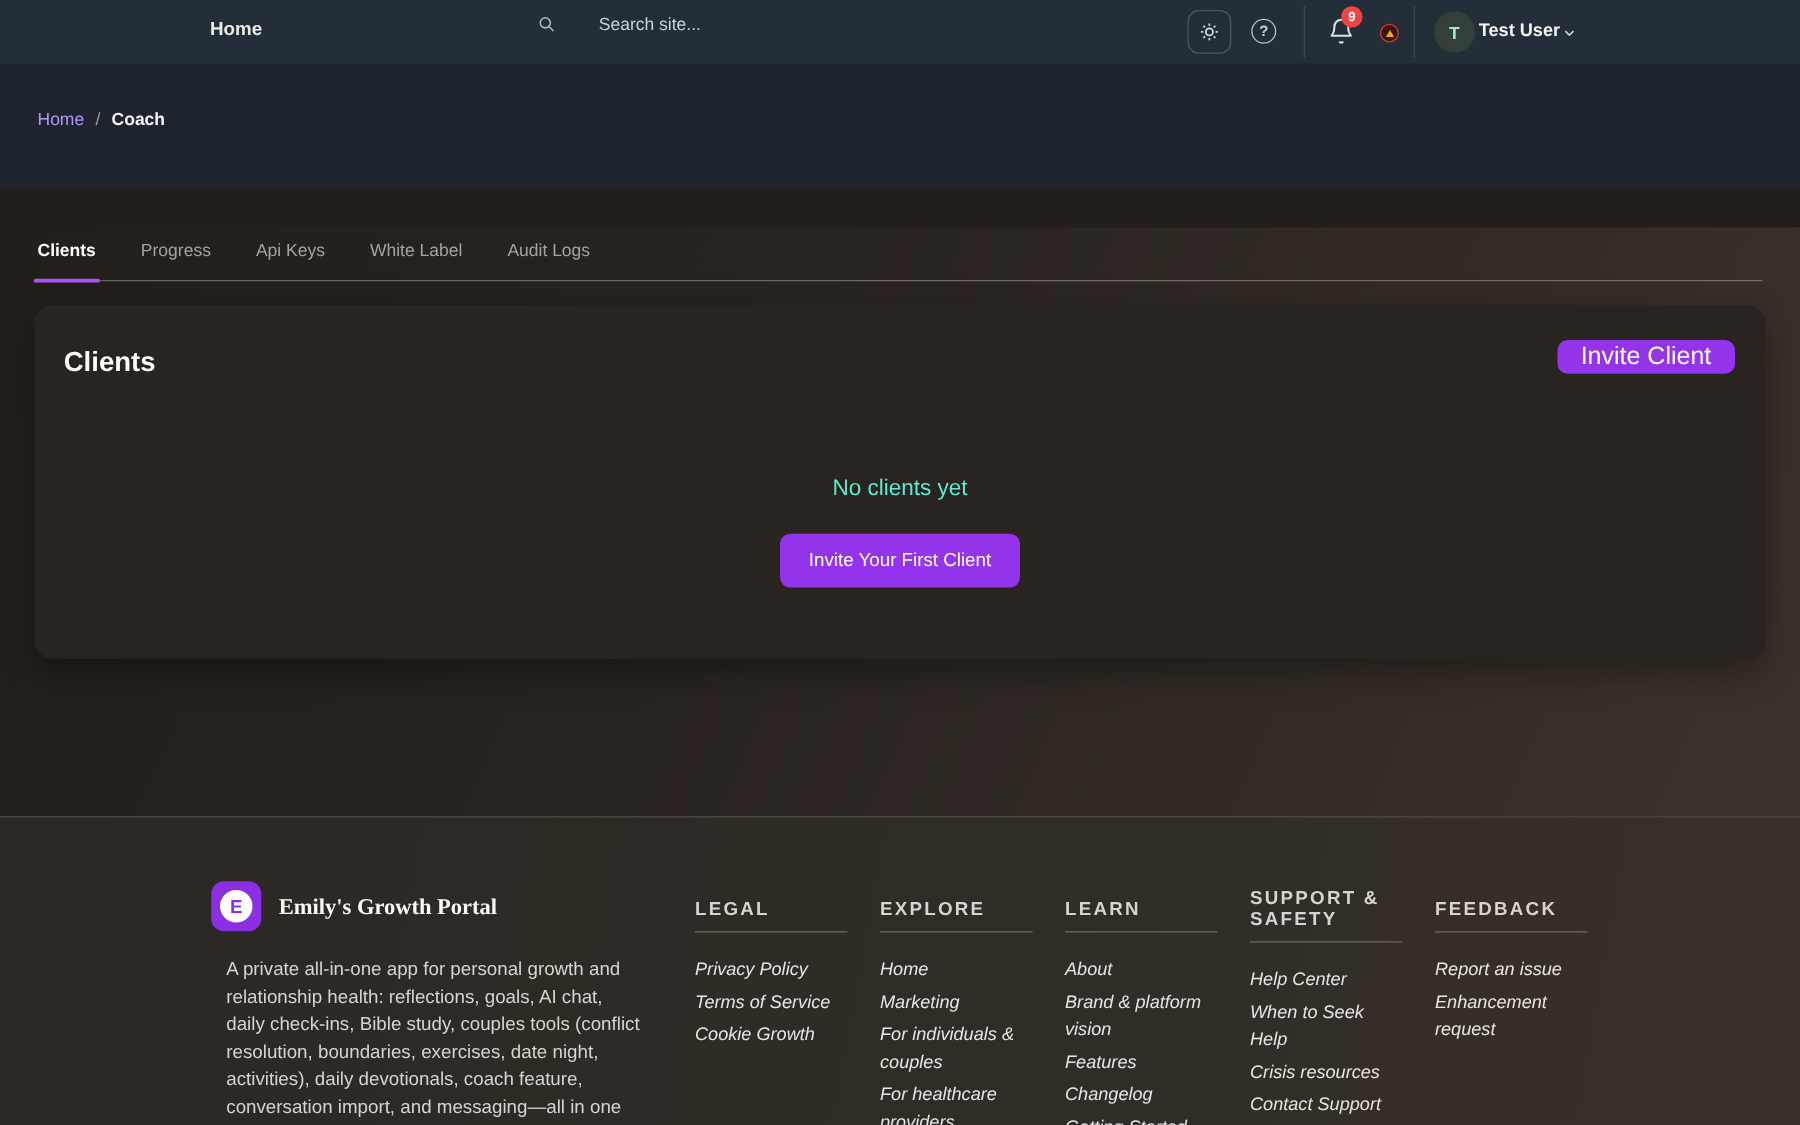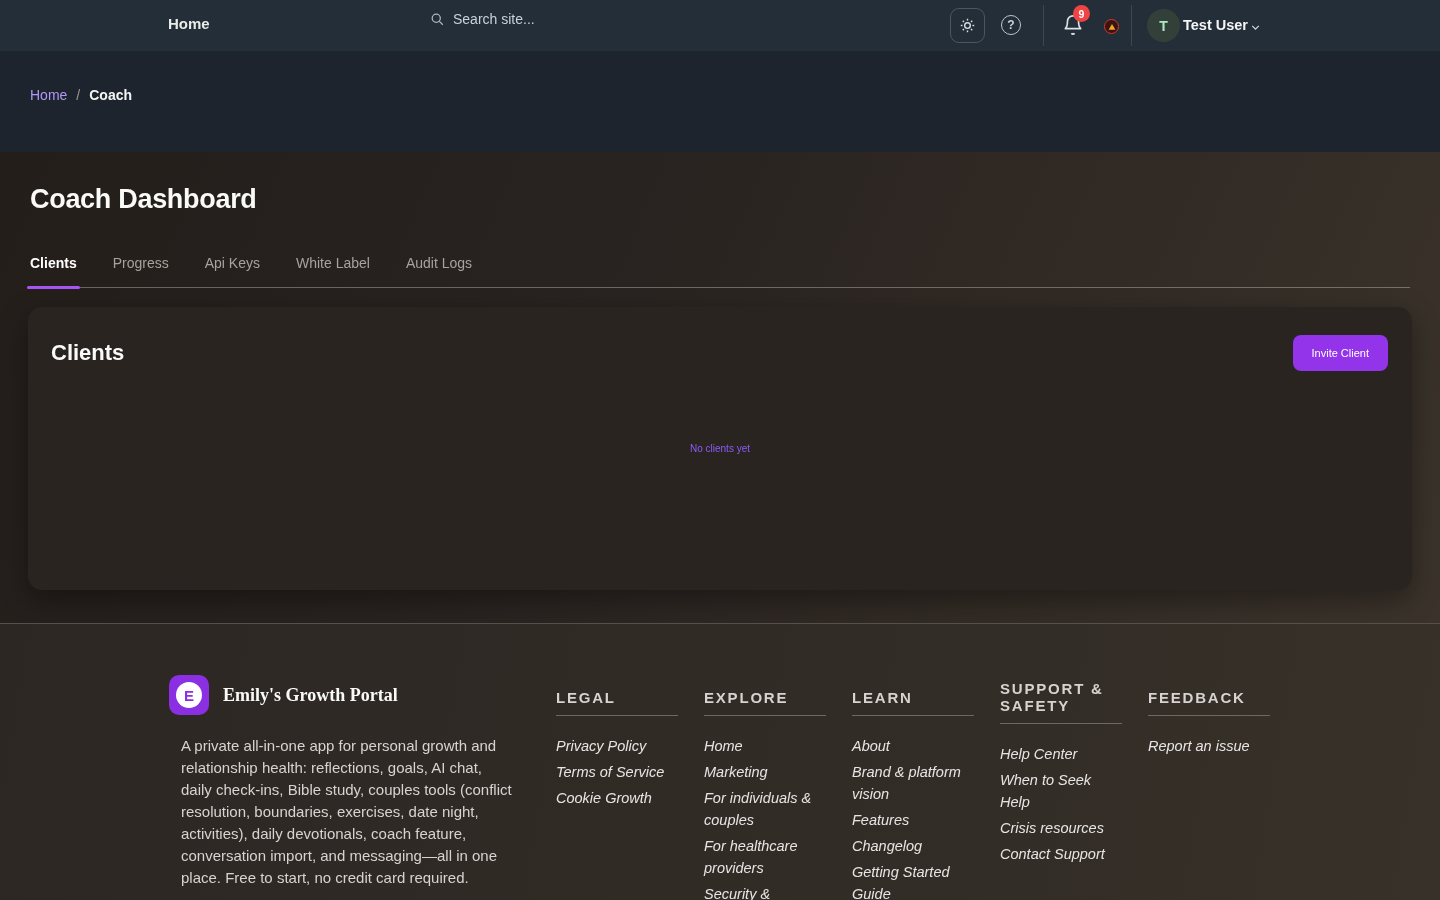--- a/index.html
+++ b/index.html
@@ -4,21 +4,21 @@
 <style>
   * { margin:0; padding:0; box-sizing:border-box; }
   html,body { width:1440px; height:900px; overflow:hidden; }
   body { font-family:"Liberation Sans", sans-serif; background:#241e1b; color:#e7e5e4; }
 
   
   .topnav { position:relative; height:51px; background:#232e38; }
   .nav-home { position:absolute; left:168px; top:15px; font-size:15px; font-weight:700; color:#e9ece6; text-decoration:none; cursor:pointer; }
   .nav-search { position:absolute; left:430px; top:11px; display:flex; align-items:center; gap:8px; }
   .nav-search svg { width:15px; height:15px; stroke:#aeb8c0; }
-  .nav-search input { background:transparent; border:none; outline:none; color:#e7e5e4; font-size:14px; width:240px; font-family:"Liberation Sans", sans-serif; }
+  .nav-search input { background:transparent; border:none; outline:none; color:#e7e5e4; font-size:14px; width:240px; font-family:"Liberation Sans", sans-serif;margin-left:26px; }
   .nav-search input::placeholder { color:#c9d2d9; opacity:1; }
   .theme-btn { position:absolute; left:950px; top:8px; width:35px; height:35px; border:1px solid #4b5661; border-radius:9px; background:transparent; display:flex; align-items:center; justify-content:center; cursor:pointer; }
   .theme-btn svg { width:17px; height:17px; stroke:#d5dce1; }
   .help-btn { position:absolute; left:1001px; top:15px; width:20px; height:20px; border:1.6px solid #bcc6cd; border-radius:50%; display:flex; align-items:center; justify-content:center; font-size:12px; font-weight:700; color:#c9d2d9; cursor:pointer; }
   .nav-divider { position:absolute; top:5px; width:1px; height:41px; background:#3b4751; }
   .divider-1 { left:1043px; } .divider-2 { left:1131px; }
   .bell-wrap { position:absolute; left:1062px; top:14px; width:22px; height:22px; cursor:pointer; }
   .bell-wrap svg { width:22px; height:22px; stroke:#dbe1e5; }
   .badge { position:absolute; top:-9px; left:11px; min-width:17px; height:17px; background:#ef4444; border-radius:9px; color:#fff; font-size:10.5px; font-weight:700; display:flex; align-items:center; justify-content:center; padding:0 4px; }
   .alert-ic { position:absolute; left:1104px; top:19px; width:15px; height:15px; border-radius:50%; background:#3a1410; border:1.5px solid #d03a2e; display:flex; align-items:center; justify-content:center; cursor:pointer; }
@@ -39,23 +39,23 @@
   .main { height:471px; background:linear-gradient(113deg,#241e1b 0%,#282220 38%,#322b25 72%,#3b332b 100%); }
   .page-title { padding:32px 0 0 30px; font-size:27px; font-weight:700; color:#fafaf9; letter-spacing:-0.3px; }
   .tabs { margin:30px 30px 0 30px; border-bottom:1px solid rgba(235,232,228,0.35); display:flex; gap:36px; }
   .tab { position:relative; font-size:14px; color:#a8a29e; padding:10px 0 16px; cursor:pointer; }
   .tab.active { color:#ffffff; font-weight:600; }
   .tab.active::after { content:''; position:absolute; left:-3px; right:-3px; bottom:-2px; height:3px; background:#a855f7; border-radius:2px; }
 
   .card { position:relative; margin:19px 28px 0 28px; height:283px; background:#2a2420; border-radius:14px; box-shadow:0 10px 28px rgba(0,0,0,0.35); }
   .card-title { position:absolute; left:23px; top:33px; font-size:22px; font-weight:700; color:#fafaf9; }
   .btn { background:#9333ea; color:#fff; border:none; border-radius:8px; font-family:"Liberation Sans", sans-serif; cursor:pointer; }
-  .invite-btn { position:absolute; right:24px; top:28px; font-size:11px; padding:12px 19px; }
+  .invite-btn { position:absolute; right:24px; top:28px; font-size:20px; padding:2px 19px; }
   .empty { position:absolute; left:0; right:0; top:136px; display:flex; flex-direction:column; align-items:center; }
-  .empty-msg { font-size:10px; color:#8b5cf6; }
+  .empty-msg { font-size:18px; color:#5eead4; }
   .empty-cta { margin-top:26px; font-size:15px; padding:13px 23px; }
 
   
   .footer { position:relative; height:277px; background:linear-gradient(100deg,#2c2723 0%,#332d27 70%,#383129 100%); border-top:1px solid #55504a; overflow:hidden; }
   .brand { position:absolute; left:169px; top:51px; display:flex; align-items:center; gap:14px; }
   .logo { width:40px; height:40px; border-radius:10px; background:#8b2fe2; display:flex; align-items:center; justify-content:center; }
   .logo-inner { width:26px; height:26px; border-radius:50%; background:#ffffff; display:flex; align-items:center; justify-content:center; font-size:15px; font-weight:800; color:#8b2fe2; }
   .brand-name { font-size:18px; font-weight:700; color:#fafaf9;font-family:Liberation Serif, serif; }
   .brand-desc { position:absolute; left:181px; top:111px; width:334px; font-size:15px; line-height:22px; color:#d6d3d1; }
   .cols { position:absolute; left:556px; top:56px; display:flex; gap:26px; }
@@ -125,35 +125,35 @@
 
 <div class="crumb-band">
   <div class="crumb">
     <a class="crumb-home">Home</a>
     <span class="crumb-sep">/</span>
     <span class="crumb-cur">Coach</span>
   </div>
 </div>
 
 <div class="main">
-  <h1 class="page-title">Coach Dashboard</h1>
 
   <div class="tabs">
     <div class="tab active">Clients</div>
     <div class="tab">Progress</div>
     <div class="tab">Api Keys</div>
     <div class="tab">White Label</div>
     <div class="tab">Audit Logs</div>
   </div>
 
   <div class="card">
     <div class="card-title">Clients</div>
     <button class="btn invite-btn">Invite Client</button>
     <div class="empty">
       <div class="empty-msg">No clients yet</div>
+      <button class="btn empty-cta">Invite Your First Client</button>
     </div>
   </div>
 </div>
 
 <div class="footer">
   <div class="brand">
     <div class="logo">
       <div class="logo-inner">E</div>
     </div>
     <div class="brand-name">Emily's Growth Portal</div>
@@ -195,16 +195,17 @@
         <li>Help Center</li>
         <li>When to Seek Help</li>
         <li>Crisis resources</li>
         <li>Contact Support</li>
       </ul>
     </div>
     <div class="col">
       <div class="col-head">FEEDBACK</div>
       <ul class="col-links">
         <li>Report an issue</li>
+        <li>Enhancement request</li>
       </ul>
     </div>
   </div>
 </div>
 
 </body></html>

